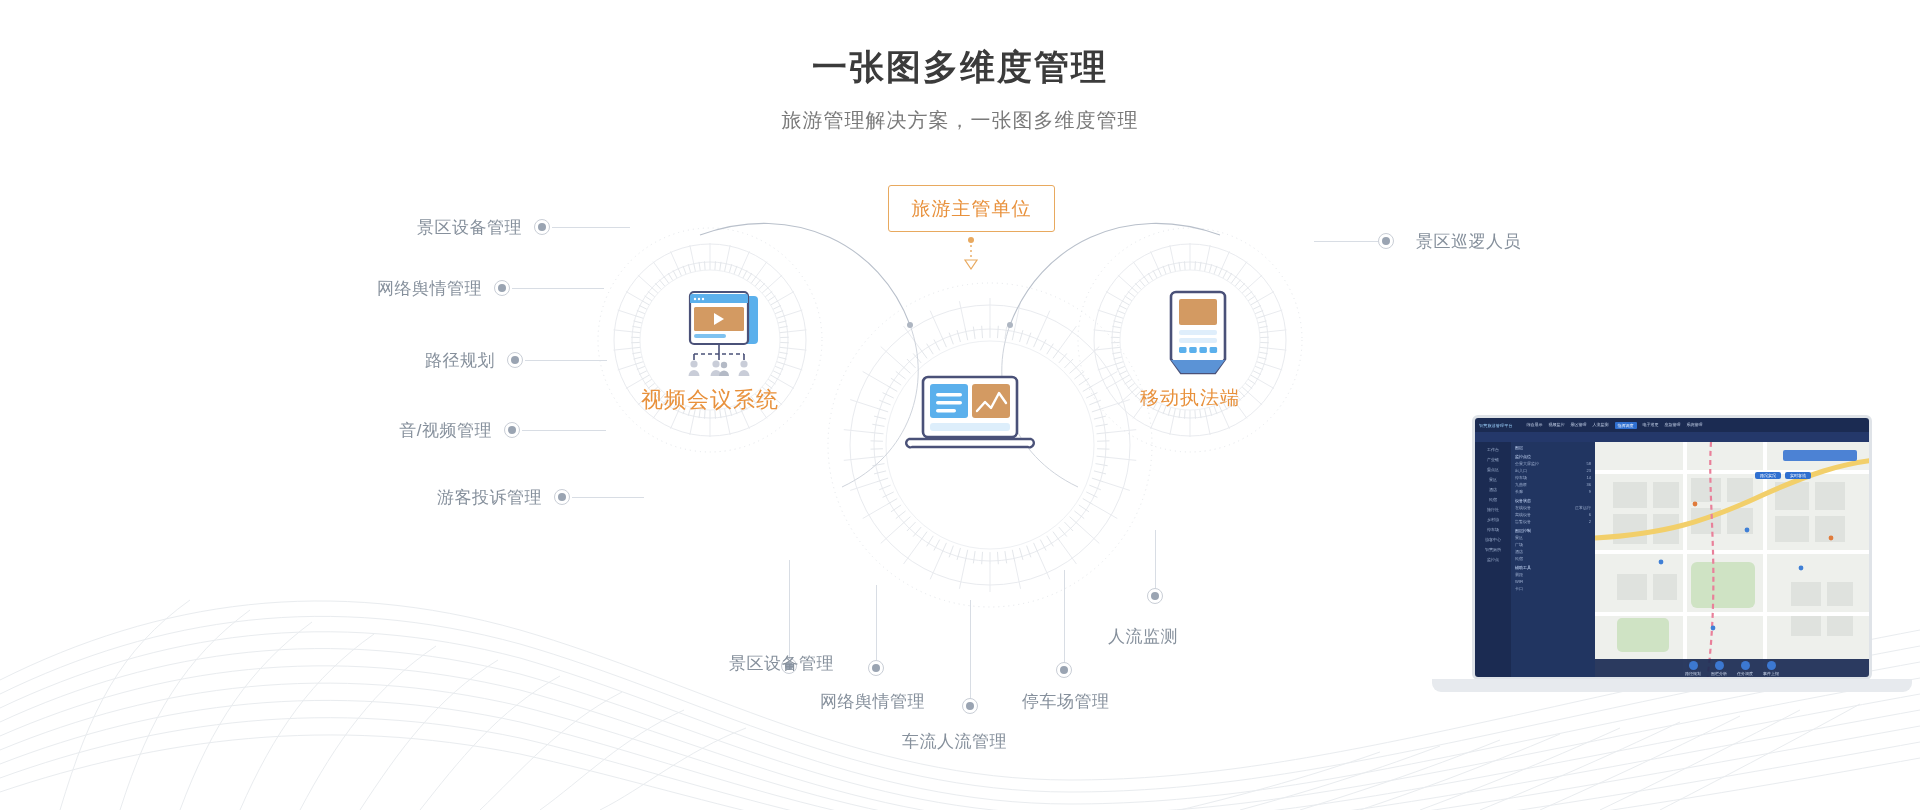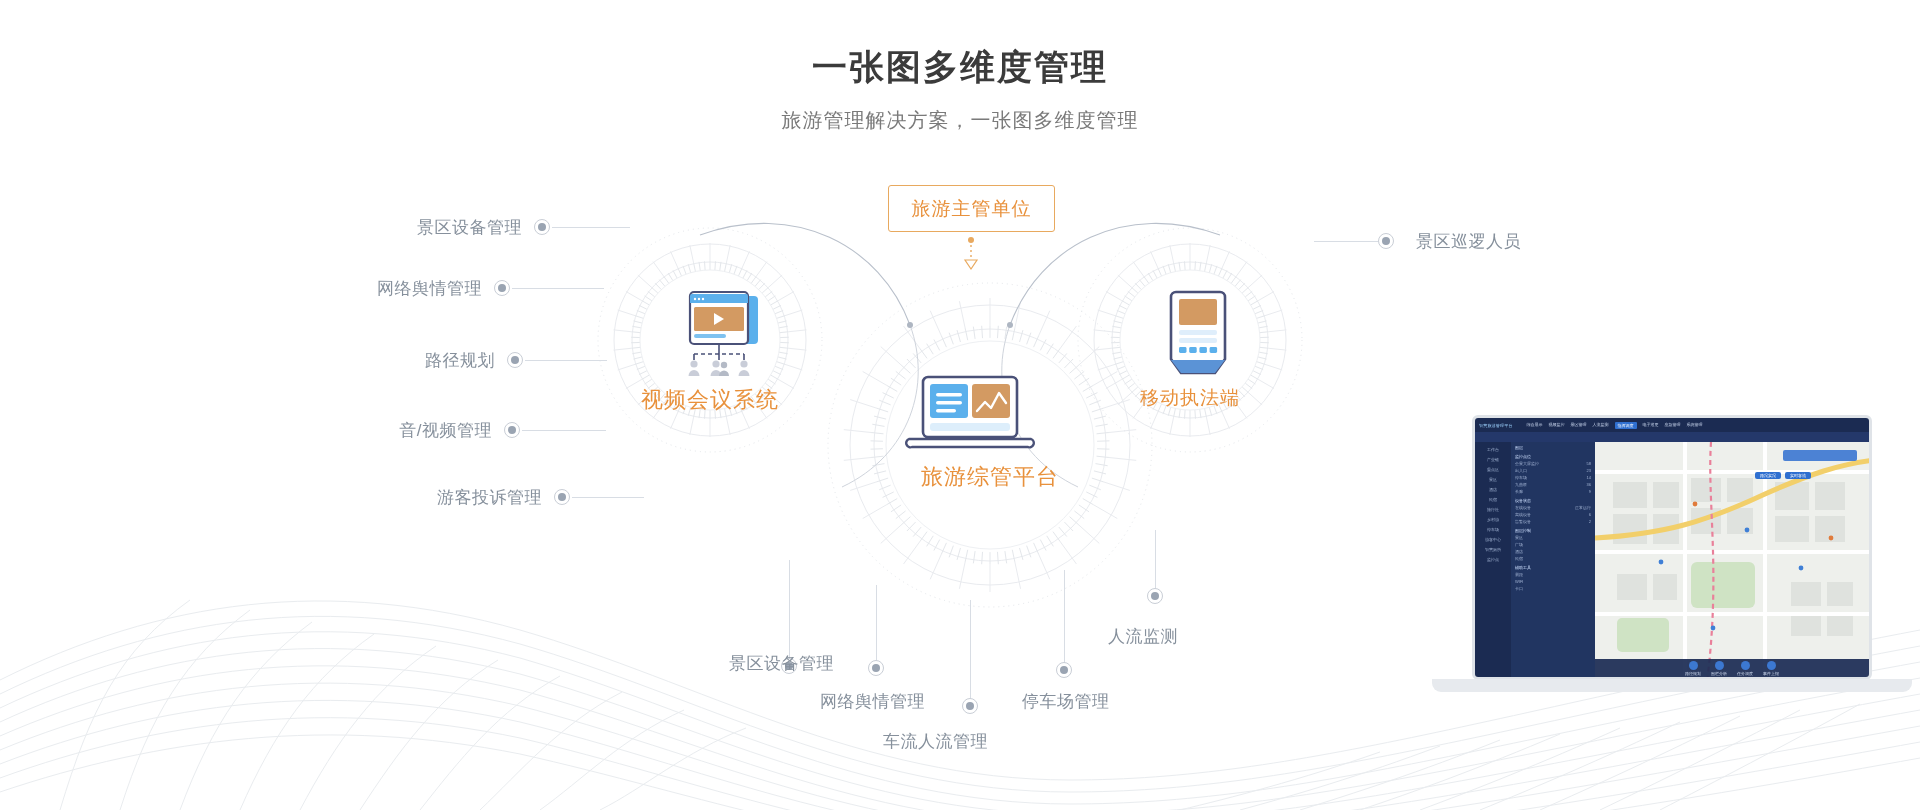--- a/index.html
+++ b/index.html
@@ -597,21 +597,20 @@
       <rect x="25" y="9" width="38" height="34" rx="3" fill="#5bb0ec"></rect>
       <rect x="31" y="18" width="26" height="3.6" rx="1.8" fill="#fff"></rect>
       <rect x="31" y="26" width="26" height="3.6" rx="1.8" fill="#fff"></rect>
       <rect x="31" y="34" width="20" height="3.6" rx="1.8" fill="#fff"></rect>
       <rect x="67" y="9" width="38" height="34" rx="3" fill="#d39a62"></rect>
       <polyline points="72,36 80,27 86,33 94,18 101,28" fill="none" stroke="#fff" stroke-width="2.4" stroke-linejoin="round" stroke-linecap="round"></polyline>
       <rect x="25" y="48" width="80" height="8" rx="3" fill="#ddeefb"></rect>
       <path d="M4 64 H126 a3 3 0 0 1 -3 8 H7 a3 3 0 0 1 -3 -8 z" fill="#ffffff" stroke="#4a5178" stroke-width="2.4"></path>
     </svg>
   </div>
-  <div class="node-caption cap-platform">旅游综管平台</div>
 
   <div class="icon-wrap" style="left:1160px;top:288px;width:76px;height:96px;">
     <svg viewBox="0 0 76 96" width="76" height="96">
       <path d="M16 4 h44 a5 5 0 0 1 5 5 v62 l-10 14 h-34 l-10 -14 v-62 a5 5 0 0 1 5 -5 z" fill="#ffffff" stroke="#4a5178" stroke-width="2.6"></path>
       <rect x="19" y="11" width="38" height="26" rx="2" fill="#d39a62"></rect>
       <rect x="19" y="42" width="38" height="5" rx="2" fill="#dfeefb"></rect>
       <rect x="19" y="50" width="38" height="5" rx="2" fill="#dfeefb"></rect>
       <g fill="#5bb0ec">
         <rect x="19" y="59" width="7.5" height="6" rx="1.4"></rect>
         <rect x="29.2" y="59" width="7.5" height="6" rx="1.4"></rect>
@@ -650,21 +649,21 @@
   <div class="leader v" style="left:789px;top:560px;height:100px;"></div>
   <div class="dot" style="left:781px;top:658px;"></div>
   <div class="lbl" style="left:729px;top:652px;">景区设备管理</div>
 
   <div class="leader v" style="left:876px;top:585px;height:85px;"></div>
   <div class="dot" style="left:868px;top:660px;"></div>
   <div class="lbl" style="left:820px;top:690px;">网络舆情管理</div>
 
   <div class="leader v" style="left:970px;top:600px;height:100px;"></div>
   <div class="dot" style="left:962px;top:698px;"></div>
-  <div class="lbl" style="left:883px;top:730px;font-family:Liberation Mono, monospace;">车流人流管理</div>
+  <div class="lbl" style="left:902px;top:730px;font-family:Liberation Mono, monospace;">车流人流管理</div>
 
   <div class="leader v" style="left:1064px;top:570px;height:95px;"></div>
   <div class="dot" style="left:1056px;top:662px;"></div>
   <div class="lbl" style="left:1022px;top:690px;">停车场管理</div>
 
   <div class="leader v" style="left:1155px;top:530px;height:60px;"></div>
   <div class="dot" style="left:1147px;top:588px;"></div>
   <div class="lbl" style="left:1108px;top:625px;">人流监测</div>
 
   <div class="laptop">

